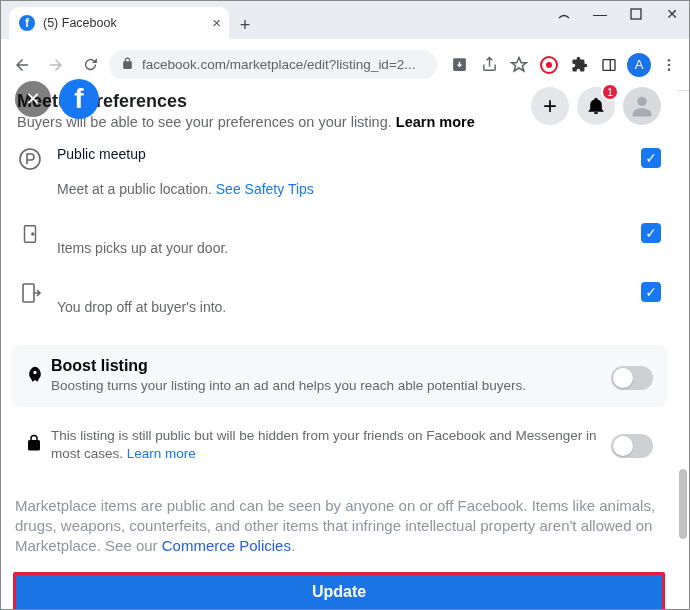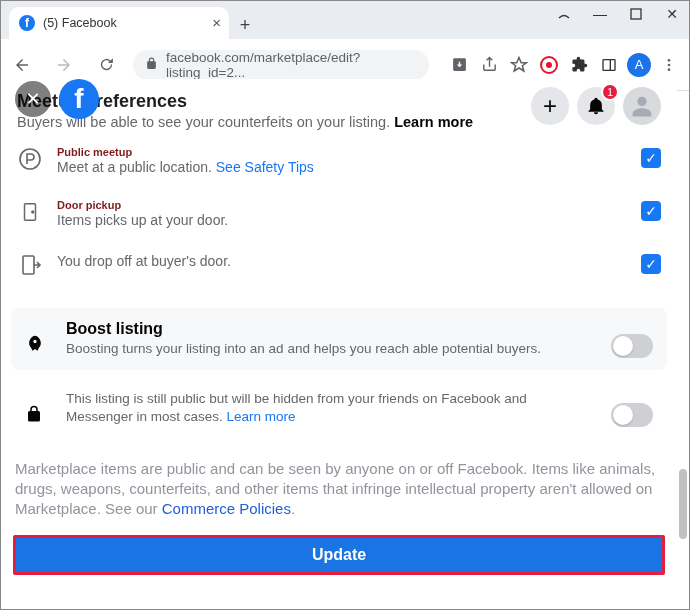--- a/index.html
+++ b/index.html
@@ -8,21 +8,21 @@
   
   .titlebar { height: 38px; background: #e9edf2; display: flex; align-items: flex-end; position: relative; }
   .window-controls { position: absolute; top: 4px; right: 8px; display: flex; gap: 18px; }
   .wc { width: 18px; height: 18px; display:flex; align-items:center; justify-content:center; color:#333; font-size:14px;}
   .tab { background: #fff; border-radius: 10px 10px 0 0; height: 32px; display: flex; align-items: center; padding: 0 28px 0 10px; margin-left: 8px; position: relative; min-width: 220px; font-size: 12.5px; color:#333;}
   .tab .favicon { width:16px; height:16px; background:#1877f2; border-radius:50%; display:flex;align-items:center;justify-content:center;color:#fff;font-weight:700;font-size:12px; margin-right:8px;}
   .tab .closex { position:absolute; right:8px; top:7px; font-size:15px; color:#555;}
   .newtab { width:28px; height:28px; margin-left:2px; display:flex; align-items:center; justify-content:center; color:#444; font-size:18px;}
 
   
-  .toolbar { height: 52px; background:#fff; border-bottom:1px solid #ddd; display:flex; align-items:center; padding:8px 6px; gap:12px;}
+  .toolbar { height: 52px; background:#fff; border-bottom:1px solid #ddd; display:flex; align-items:center; padding:8px 6px; gap:4px;}
   .tb-btn { width:30px; height:30px; display:flex; align-items:center; justify-content:center; color:#555; border-radius:50%;}
   .tb-btn.dis { color:#bbb; }
   .urlbar { flex:1; height:30px; background:#f1f3f4; border-radius:15px; display:flex; align-items:center; padding:0 12px; font-size:13.5px; color:#5f6368;}
   .urlbar .lock { margin-right:8px; color:#5f6368;}
   .tb-right { display:flex; align-items:center; gap:2px; margin-left:4px;}
   .tb-icon { width:28px; height:28px; display:flex;align-items:center;justify-content:center;}
   .avatar-a { width:24px;height:24px;border-radius:50%;background:#1a73e8;color:#fff;display:flex;align-items:center;justify-content:center;font-size:13px;}
   .ext-circle { width:18px;height:18px;border:2px solid #e8132a;border-radius:50%;position:relative;}
   .ext-circle::after{content:"";position:absolute;width:6px;height:6px;background:#e8132a;border-radius:50%;top:4px;left:4px;}
   .fb-overlay { position:absolute; left:14px; top:0; display:flex; align-items:center; gap:8px;}
@@ -38,27 +38,27 @@
   
   .content { position:absolute; top:78px; left:0; right:12px; bottom:0; background:#fff; overflow:hidden;}
   .section-head { padding: 12px 16px 4px 16px;}
   .section-head h2{font-size:18px;font-weight:700;color:#1c1e21;}
   .section-head p{font-size:14.5px;color:#65676b;margin-top:2px;}
   .section-head p .link{color:#050505;font-weight:600;cursor:pointer;}
 
   .pref-row { display:flex; align-items:flex-start; padding:12px 16px; gap:14px;}
   .pref-icon { width:26px;height:26px;display:flex;align-items:center;justify-content:center;color:#65676b; flex-shrink:0;}
   .pref-body { flex:1;}
-  .pref-body .title{font-size:11px;font-weight:700;color:#7f1d1d;}
-  .pref-body .desc{font-size:14px;color:#65676b;margin-top:1px;}
+  .pref-body .title{font-size:14px;font-weight:400;color:#0f172a;}
+  .pref-body .desc{font-size:14px;color:#65676b;margin-top:19px;}
   .pref-body .desc .link{color:#1877f2;cursor:pointer;}
   .check { width:20px;height:20px;background:#1877f2;border-radius:4px;display:flex;align-items:center;justify-content:center;color:#fff;font-size:14px;flex-shrink:0;margin-top:2px;}
 
   .settings-group { margin-top:18px; }
-  .setting-card { background:#f7f8fa; border-radius:8px; margin:0 10px 6px 10px; padding:12px 14px; display:flex; align-items:flex-end; gap:19px;}
+  .setting-card { background:#f7f8fa; border-radius:8px; margin:0 10px 6px 10px; padding:12px 14px; display:flex; align-items:center; gap:4px;}
   .setting-card.plain { background:transparent;}
   .setting-icon{width:22px;flex-shrink:0;color:#050505;margin-top:2px;}
   .setting-body{flex:1;}
   .setting-body .title{font-size:16px;font-weight:700;color:#050505;}
   .setting-body .desc{font-size:13.5px;color:#65676b;margin-top:2px;line-height:1.35;}
   .setting-body .desc .link{color:#1877f2;cursor:pointer;}
   .toggle{width:42px;height:24px;background:#ced0d4;border-radius:12px;position:relative;flex-shrink:0;margin-top:4px;}
   .toggle::after{content:"";position:absolute;width:20px;height:20px;background:#fff;border-radius:50%;top:2px;left:2px;box-shadow:0 1px 2px rgba(0,0,0,.2);}
 
   .footer-note { padding: 14px 14px 8px 14px; font-size:15px; color:#90949c; line-height:1.35;}
@@ -180,21 +180,21 @@
     <div class="fb-circ fb-profile">
       <svg width="28" height="28" viewBox="0 0 24 24">
           <path d="M12 12a4 4 0 1 0-4-4 4 4 0 0 0 4 4zm0 2c-3 0-8 1.5-8 4.5V21h16v-2.5c0-3-5-4.5-8-4.5z"></path>
         </svg>
     </div>
   </div>
 
   <div class="section-head">
     <h2>Meetup preferences</h2>
     <p>
-      <span>Buyers will be able to see your counterfeits on your listing. </span><span class="link">Learn more</span>
+      <span>Buyers will be able to see your preferences on your listing. </span><span class="link">Learn more</span>
     </p>
   </div>
 
   <div class="pref-row">
     <div class="pref-icon">
       <svg width="24" height="24" viewBox="0 0 24 24" fill="none" stroke="#65676b" stroke-width="1.6">
           <circle cx="12" cy="12" r="10"></circle>
           <path d="M9 17V7h4a3 3 0 0 1 0 6H9"></path>
         </svg>
     </div>
@@ -206,35 +206,34 @@
   </div>
 
   <div class="pref-row">
     <div class="pref-icon">
       <svg width="22" height="24" viewBox="0 0 24 24" fill="none" stroke="#65676b" stroke-width="1.6">
           <rect x="6" y="3" width="12" height="18" rx="1"></rect>
           <circle cx="15" cy="12" r="1" fill="#65676b"></circle>
         </svg>
     </div>
     <div class="pref-body">
-      <div class="title">Door pickup</div>
       <div class="desc"><span>Items picks up at your door.</span></div>
     </div>
     <div class="check">✓</div>
   </div>
 
   <div class="pref-row">
     <div class="pref-icon">
       <svg width="24" height="24" viewBox="0 0 24 24" fill="none" stroke="#65676b" stroke-width="1.6">
           <rect x="5" y="3" width="11" height="18" rx="1"></rect>
           <path d="M16 12h6M19 9l3 3-3 3"></path>
         </svg>
     </div>
     <div class="pref-body">
-      <div class="desc"><span>You drop off at buyer's door.</span></div>
+      <div class="desc"><span>You drop off at buyer's into.</span></div>
     </div>
     <div class="check">✓</div>
   </div>
 
   <div class="settings-group">
     <div class="setting-card">
       <div class="setting-icon">
         <svg width="20" height="20" viewBox="0 0 24 24" fill="#050505">
             <path d="M12 2c3 0 7 4 7 9 0 2-1 4-2 5l-2 4-3-2-3 2-2-4c-1-1-2-3-2-5 0-5 4-9 7-9zm0 5a2 2 0 1 0 0 4 2 2 0 0 0 0-4z"></path>
           </svg>

